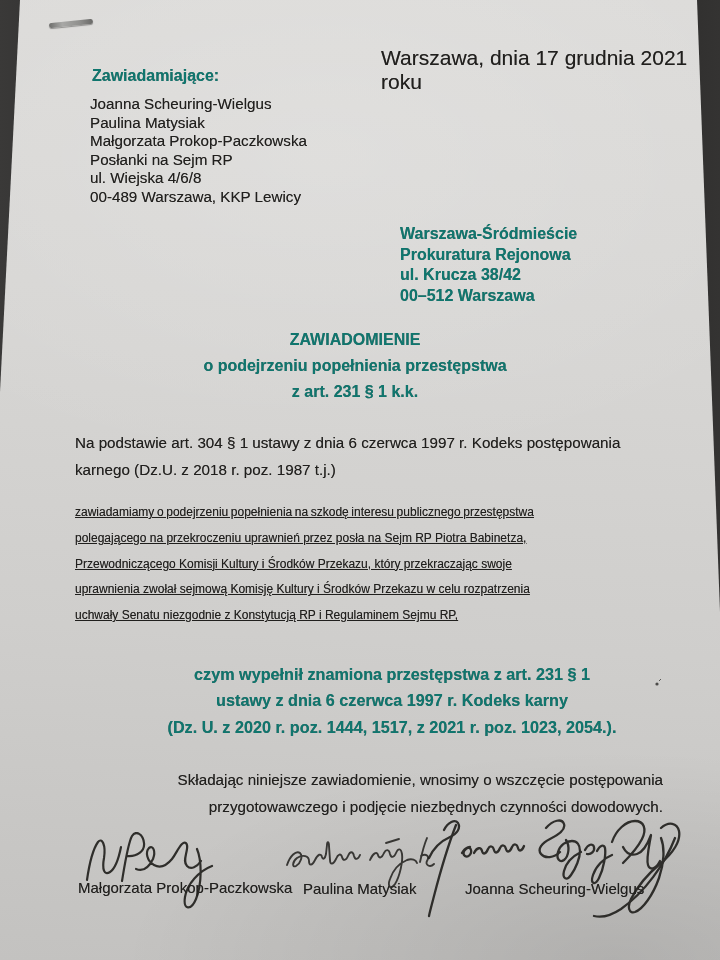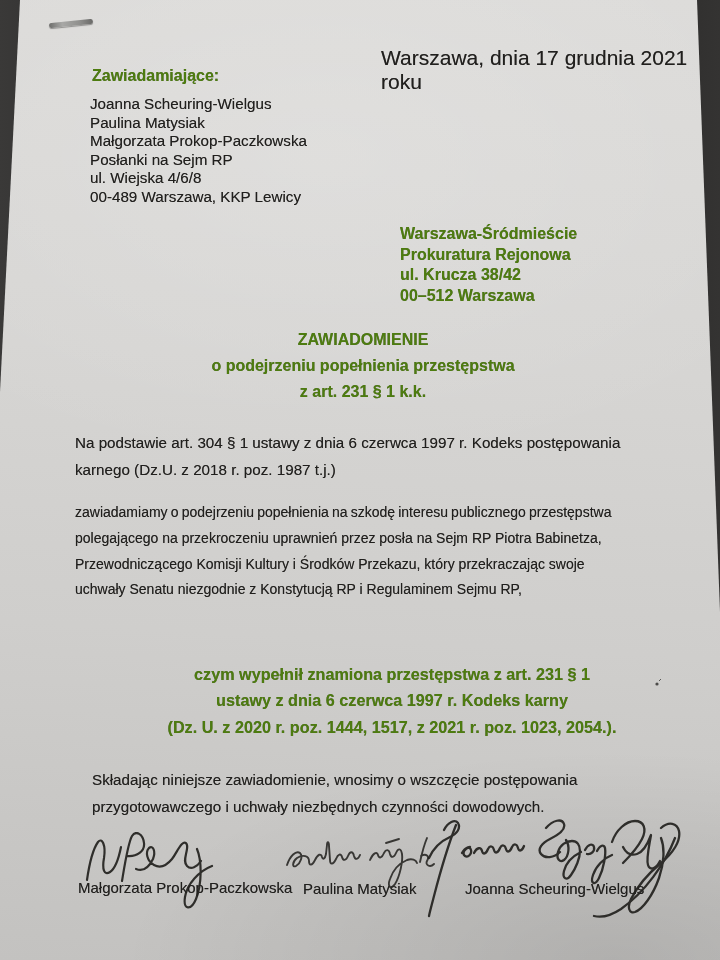--- a/index.html
+++ b/index.html
@@ -15,21 +15,21 @@
       radial-gradient(ellipse 900px 520px at 45% 16%, rgba(255,255,255,.16), transparent 62%),
       radial-gradient(ellipse 700px 300px at 85% 100%, rgba(0,0,0,.10), transparent 70%),
       linear-gradient(183deg,#dcdbd9 0%, var(--paper,#d6d5d3) 38%, #cfcecc 66%, #c3c2c0 100%);
   }
   .staple{
     position:absolute;left:49px;top:21px;width:44px;height:5px;border-radius:3px;
     background:linear-gradient(90deg,#6e6e6c,#a8a8a6 30%,#8f8f8d 70%,#696967);
     transform:rotate(-6deg);box-shadow:0 1px 1px rgba(0,0,0,.35);
   }
   .t{position:absolute;color:var(--ink,#201f1d);text-shadow:0 0 .6px rgba(32,31,29,.55);}
-  .b{font-weight:bold;color:#4d7c0f;}
+  .b{font-weight:bold;color:#0f766e;}
   .ln{display:block;}
   .center{text-align:center;}
   .sig-svg{position:absolute;left:0;top:0;pointer-events:none;}
 </style>
 </head>
 <body>
 
 <div class="paper"></div>
 <div class="staple"></div>
 
@@ -45,47 +45,48 @@
   <span class="ln">00-489 Warszawa, KKP Lewicy</span>
 </div>
 
 <div class="t b" style="left:400px;top:224px;font-size:16px;line-height:20.6px;">
   <span class="ln">Warszawa-Śródmieście</span>
   <span class="ln">Prokuratura Rejonowa</span>
   <span class="ln">ul. Krucza 38/42</span>
   <span class="ln">00–512 Warszawa</span>
 </div>
 
-<div class="t b center" style="left:12px;top:327px;width:702px;font-size:16px;line-height:26.2px;">
+<div class="t b center" style="left:4px;top:327px;width:702px;font-size:16px;line-height:26.2px;">
   <span class="ln">ZAWIADOMIENIE</span>
   <span class="ln">o podejrzeniu popełnienia przestępstwa</span>
   <span class="ln">z art. 231 § 1 k.k.</span>
 </div>
 
 <div class="t" style="left:75px;top:429px;width:580px;font-size:15.2px;line-height:27px;">
   <span class="ln jline" style="white-space: nowrap; word-spacing: 0px;">Na podstawie art. 304 § 1 ustawy z dnia 6 czerwca 1997 r. Kodeks postępowania</span>
   <span class="ln">karnego (Dz.U. z 2018 r. poz. 1987 t.j.)</span>
 </div>
 
-<div class="t" style="left:75px;top:500px;width:582px;font-size:14px;line-height:25.8px;">
+<div class="t" style="left:75px;top:500px;width:582px;font-size:12px;line-height:25.8px;text-decoration:underline;">
   <span class="ln jline" style="white-space: nowrap; word-spacing: -0.75px;">zawiadamiamy o podejrzeniu popełnienia na szkodę interesu publicznego przestępstwa</span>
   <span class="ln jline" style="white-space: nowrap; word-spacing: 0px;">polegającego na przekroczeniu uprawnień przez posła na Sejm RP Piotra Babinetza,</span>
   <span class="ln jline" style="white-space: nowrap; word-spacing: 0px;">Przewodniczącego Komisji Kultury i Środków Przekazu, który przekraczając swoje</span>
+  <span class="ln jline" style="white-space: nowrap; word-spacing: 0px;">uprawnienia zwołał sejmową Komisję Kultury i Środków Przekazu w celu rozpatrzenia</span>
   <span class="ln">uchwały Senatu niezgodnie z Konstytucją RP i Regulaminem Sejmu RP,</span>
 </div>
 
 <div class="t b center" style="left:0;top:661px;width:714px;font-size:16.2px;line-height:26.3px;padding-left:35px;">
   <span class="ln">czym wypełnił znamiona przestępstwa z art. 231 § 1</span>
   <span class="ln">ustawy z dnia 6 czerwca 1997 r. Kodeks karny</span>
   <span class="ln">(Dz. U. z 2020 r. poz. 1444, 1517, z 2021 r. poz. 1023, 2054.).</span>
 </div>
 
-<div class="t" style="left:92px;top:766px;width:580px;font-size:15.2px;line-height:27.2px;">
+<div class="t" style="left:83px;top:766px;width:580px;font-size:15.2px;line-height:27.2px;text-align:right;">
   <span class="ln jline" style="white-space: nowrap; word-spacing: 0px;">Składając niniejsze zawiadomienie, wnosimy o wszczęcie postępowania</span>
-  <span class="ln">przygotowawczego i uchwały niezbędnych czynności dowodowych.</span>
+  <span class="ln">przygotowawczego i podjęcie niezbędnych czynności dowodowych.</span>
 </div>
 
 <div class="t" style="left:78px;top:879px;font-size:15px;">Małgorzata Prokop-Paczkowska</div>
 <div class="t" style="left:303px;top:880px;font-size:15px;">Paulina Matysiak</div>
 <div class="t" style="left:465px;top:880px;font-size:15px;">Joanna Scheuring-Wielgus</div>
 
 <svg class="sig-svg" width="720" height="960" viewBox="0 0 720 960">
   <g fill="none" stroke="#23221f" stroke-width="2.2" stroke-linecap="round" stroke-linejoin="round" opacity="0.92">
     <path d="M87,880 C89,866 93,849 98,842 C102,837 106,845 104,858 C102,869 104,876 110,872 C116,868 119,857 121,847"></path>
     <path d="M122,881 C125,863 128,843 132,836 C136,830 143,834 144,843 C145,851 137,857 127,856"></path>

